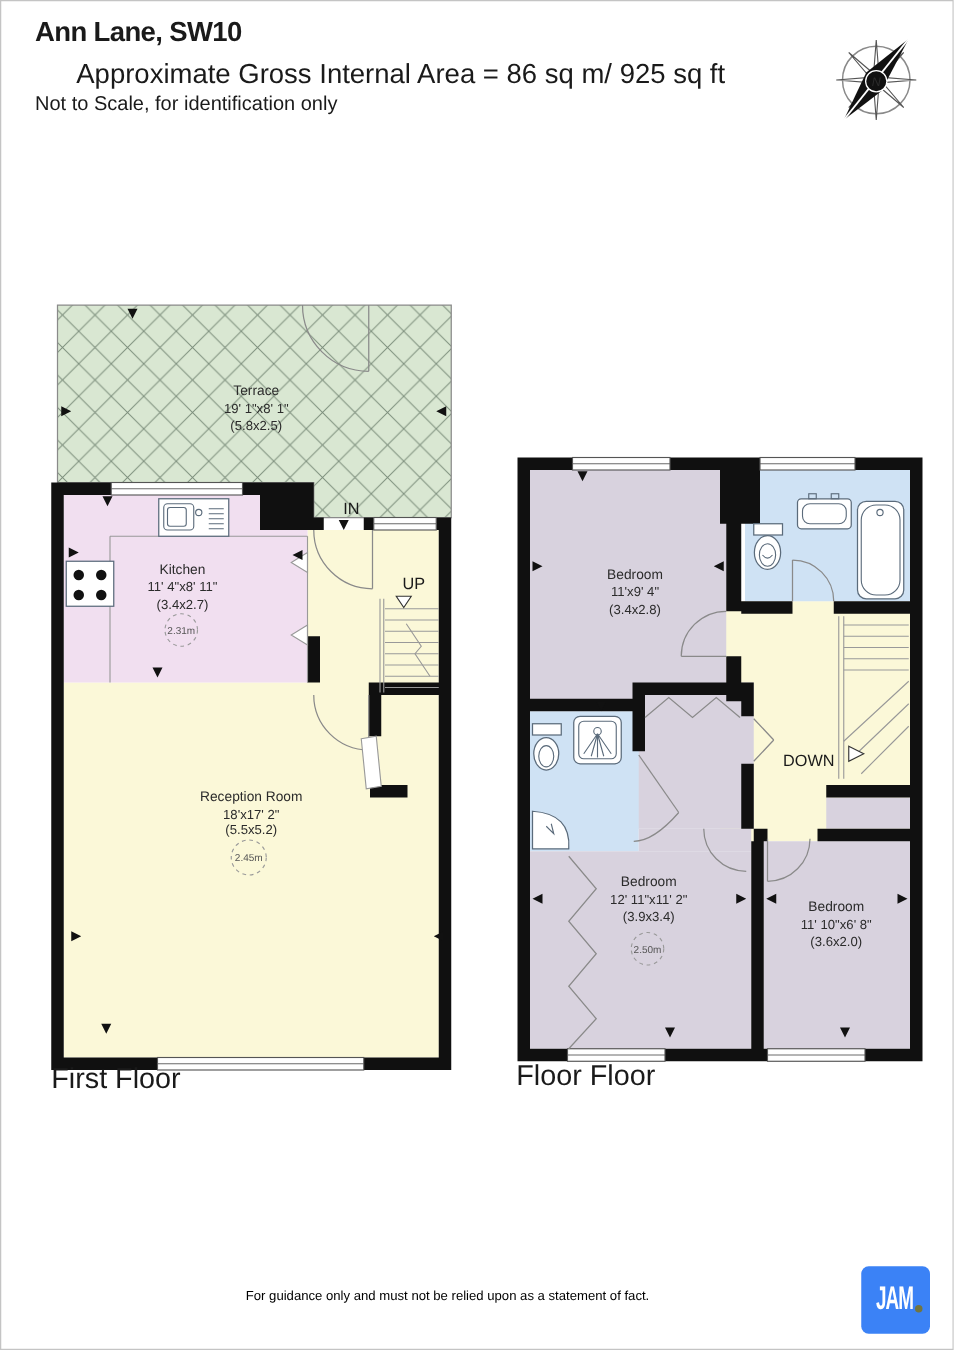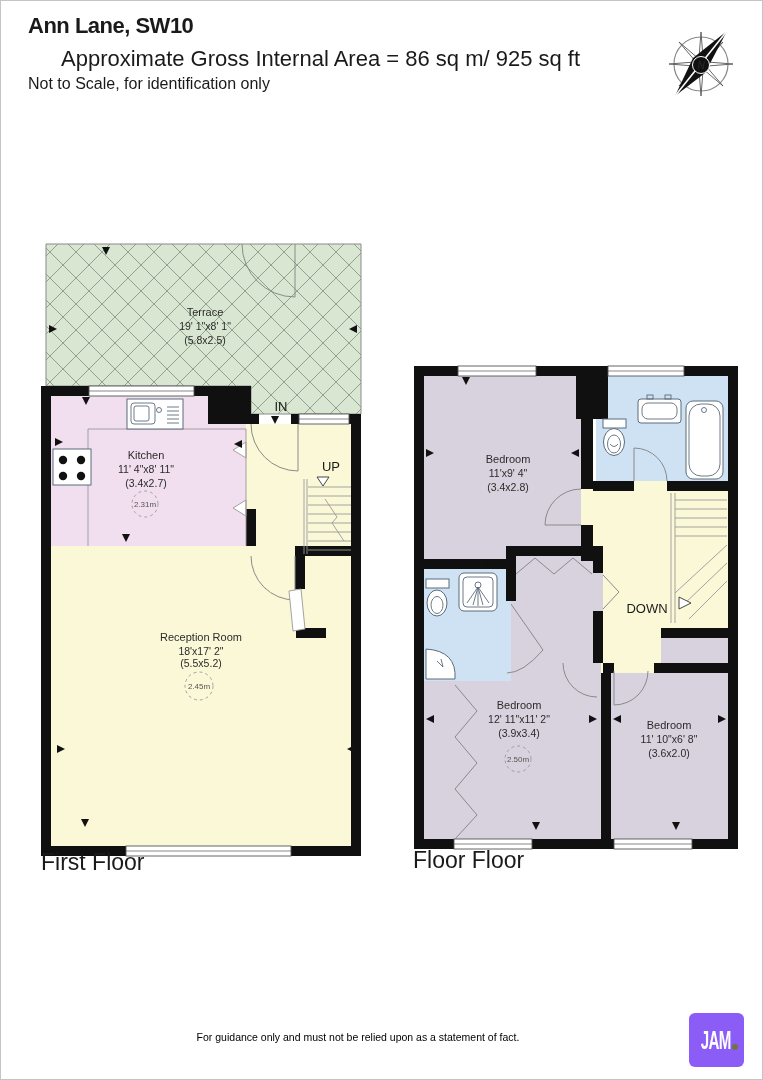--- a/index.html
+++ b/index.html
@@ -7,21 +7,21 @@
     position:relative;width:763px;height:1080px;margin:0 auto;
     background:#ffffff;border:1px solid #c4c4c4;box-sizing:border-box;
     font-family:"Liberation Sans", sans-serif;color:#1a1a1a;overflow:hidden;
   }
   .abs{position:absolute;}
   .title{left:27px;top:12px;font-size:22px;font-weight:bold;letter-spacing:-0.5px;}
   .subtitle{left:27px;top:45px;font-size:22px;font-weight:400;margin-left:33px;}
   .note{left:27px;top:74px;font-size:16px;}
   .floorlabel{font-size:23px;color:#1a1a1a;}
   .footer{left:0;top:1029px;width:694px;text-align:center;font-size:10.5px;line-height:14px;color:#000;margin-left:10px;}
-  .jam{left:688px;top:1012px;width:55px;height:54px;background:#8b5cf6;border-radius:6px;
+  .jam{left:688px;top:1012px;width:55px;height:54px;background:#3b82f6;border-radius:6px;
        display:flex;align-items:center;justify-content:center;}
   .jam .txt{color:#fff;font-size:21px;font-weight:bold;letter-spacing:-1px;transform:scale(0.72,1.25);}
   .jam .dot{width:6px;height:6px;border-radius:50%;margin:14px 0 0 -4px;}
   svg text{font-family:"Liberation Sans", sans-serif;fill:#2b2b2b;}
   .roomname{font-size:11px;}
   .roomdim{font-size:10.5px;}
   .htxt{font-size:8px;fill:#555;}
   .biglab{font-size:13px;fill:#1a1a1a;}
   .wall{fill:#101010;}
   .thin{stroke:#8a8a8a;stroke-width:1;fill:none;}

